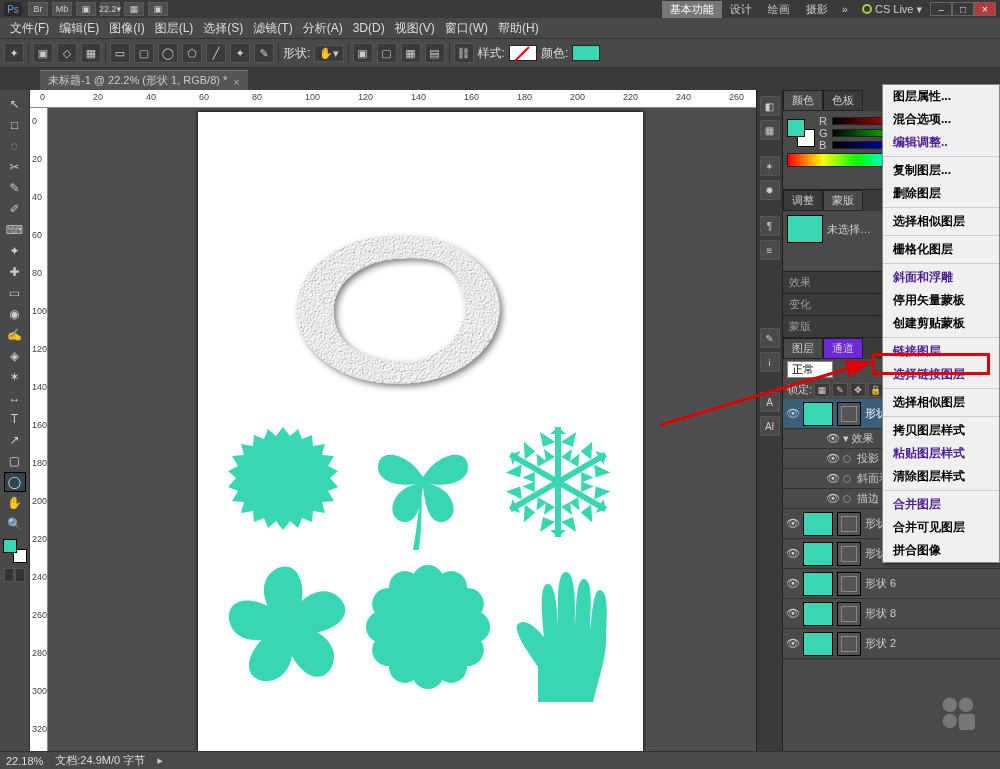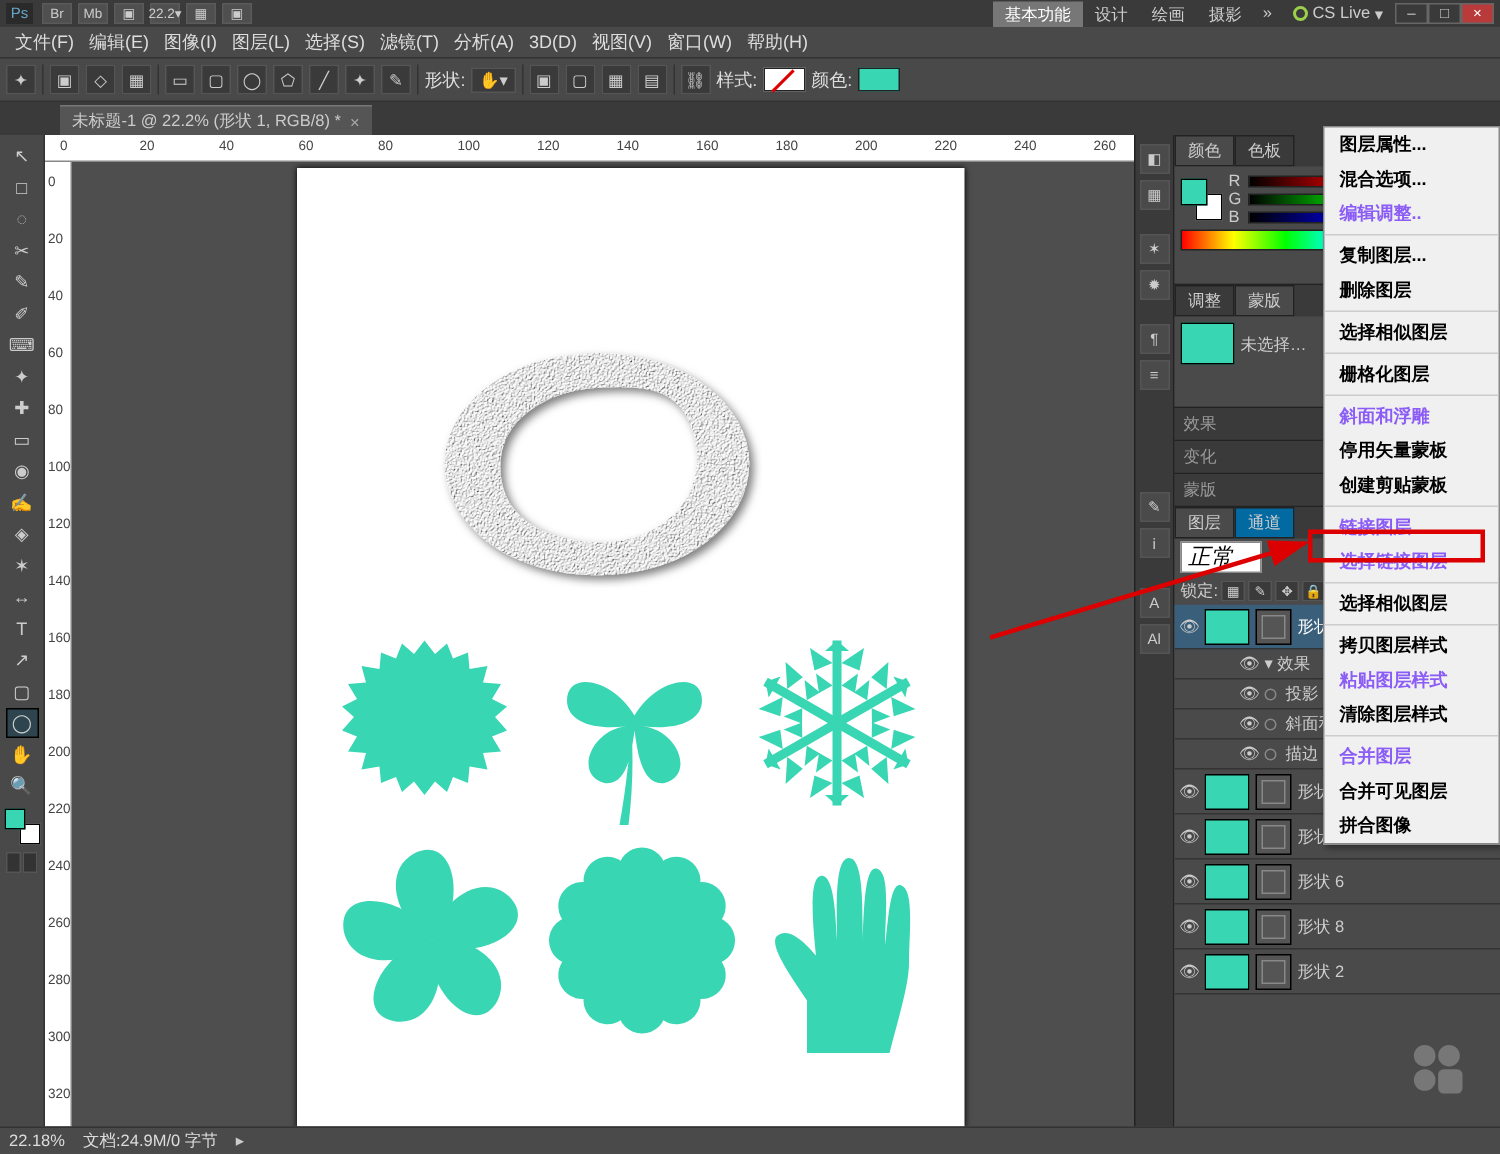--- a/index.html
+++ b/index.html
@@ -87,41 +87,41 @@
 .minidock .mi { width:20px;height:20px;background:#4a4a4a;border:1px solid #555; display:flex;align-items:center;justify-content:center; font-size:10px;}
 .minidock .gap { height:8px; }
 
 .mid-panels { flex:1; display:flex; flex-direction:column; }
 .accordion-panel { border-bottom:1px solid #222;}
 .accordion-panel .acc-head { font-size:11px; padding:3px 6px; background:#3a3a3a; color:#999;}
 
 .layers-panel { flex:1; display:flex; flex-direction:column; background:#4a4a4a;}
 .layers-panel .lp-head { display:flex; background:#3a3a3a; font-size:11px;}
 .layers-panel .lp-head .ltab { padding:2px 8px; background:#4a4a4a; border:1px solid #222;}
-.layers-panel .lp-head .ltab.inactive { background:#0369a1;}
+.layers-panel .lp-head .ltab.inactive { background:#6d28d9;}
 .layers-panel .lp-controls { padding:2px 4px; display:flex; align-items:center; gap:4px; font-size:11px;}
-.layers-panel .blend-select { background:#fff; color:#000; padding:0 18px 0 4px; font-size:15px; border:1px solid #888;font-style:italic;}
+.layers-panel .blend-select { background:#fff; color:#000; padding:0 18px 0 4px; font-size:11px; border:1px solid #888;}
 .layers-panel .lockrow { padding:2px 4px; display:flex; align-items:center; gap:2px; font-size:11px;}
 .layers-panel .lockrow .lockbtn { width:16px;height:14px;background:#3a3a3a;border:1px solid #555; display:flex;align-items:center;justify-content:center;font-size:9px;}
 .layers-panel .layerlist { flex:1; overflow:auto; background:#4a4a4a;}
 .layer-item { display:flex; align-items:center; height:30px; border-bottom:1px solid #333; font-size:11px;}
 .layer-item.sel { background:#3a5f7a;}
 .layer-item .eye { width:20px; text-align:center; color:#ccc;}
 .layer-item .thumb { width:30px;height:24px;background:#38d6b3;border:1px solid #000; margin-right:4px;}
 .layer-item .vmask { width:24px;height:24px;background:#555;border:1px solid #000; margin-right:4px; position:relative;}
 .layer-item .vmask::after { content:""; position:absolute; inset:3px; border:1px solid #888;}
 .layer-item .lname { flex:1; color:#ccc;}
 .layer-item.sel .lname { color:#fff;}
 .layer-item.fxrow { height:20px; padding-left:40px;}
 .layer-item.fxrow .dot { width:8px;height:8px;border-radius:50%;border:1px solid #888;margin-right:6px;}
 
 
 .context-menu { position:absolute; top:84px; right:0; width:118px; background:#f0f0f0; border:1px solid #888; color:#000; font-size:12px; z-index:20; box-shadow:2px 2px 4px rgba(0,0,0,.4);}
 .context-menu .cm-item { padding:3px 10px;font-weight:bold; }
-.context-menu .cm-item.disabled { color:#8b5cf6; }
+.context-menu .cm-item.disabled { color:#4c1d95; }
 .context-menu .cm-sep { height:1px; background:#ccc; margin:2px 0;}
 
 
 .anno-box { position:absolute; border:3px solid #d00; z-index:30; pointer-events:none;}
 .anno-arrow { position:absolute; z-index:30; pointer-events:none;}
 .watermark { position:absolute; right:16px; bottom:28px; opacity:.25; }
 .watermark svg { width:54px; height:54px;}
 
 
 .statusbar { position:absolute; bottom:0; left:0; right:0; height:18px; background:#4a4a4a; border-top:1px solid #333; display:flex; align-items:center; padding:0 6px; font-size:11px; gap:12px;}

